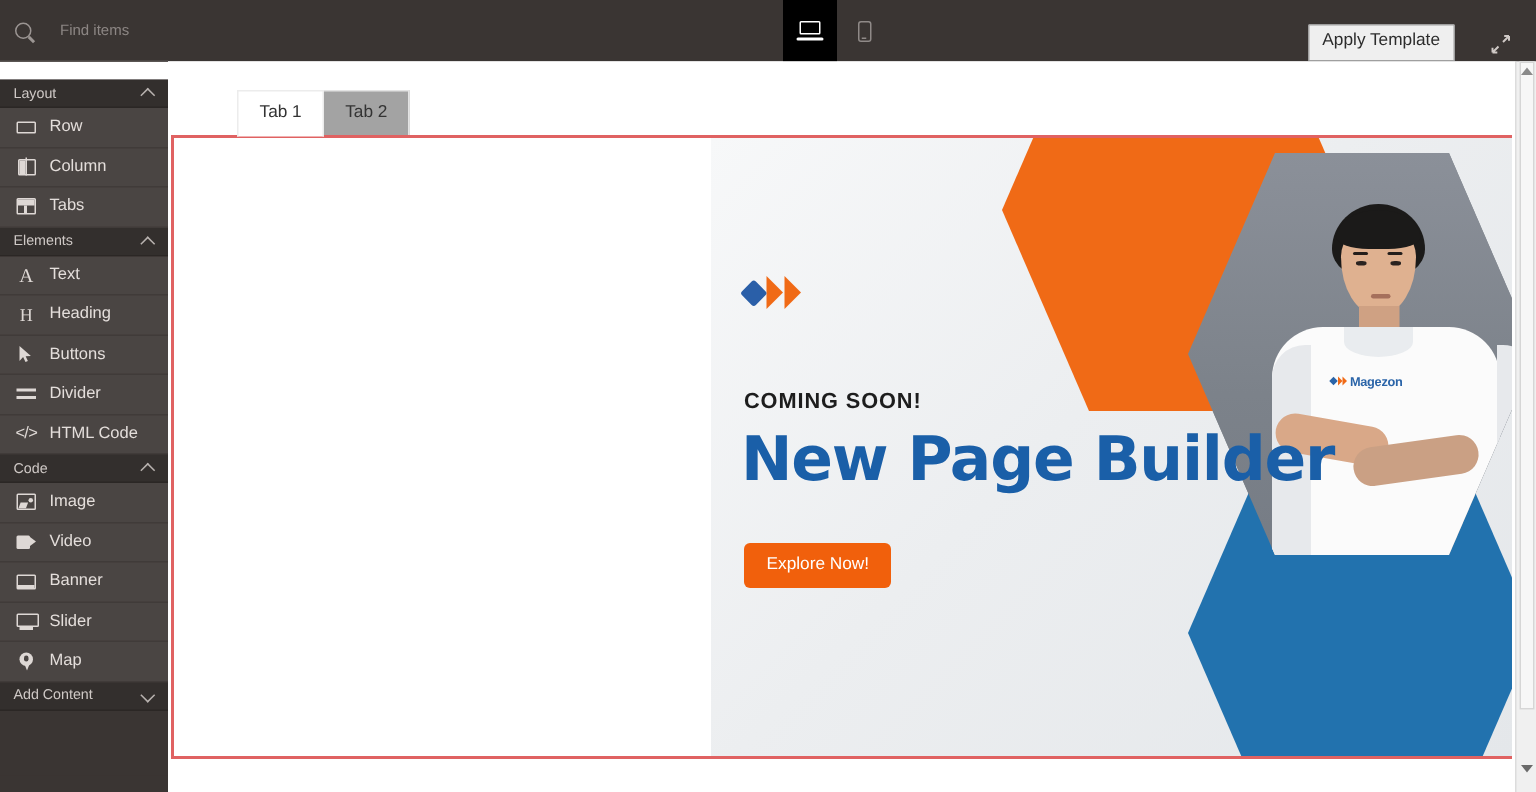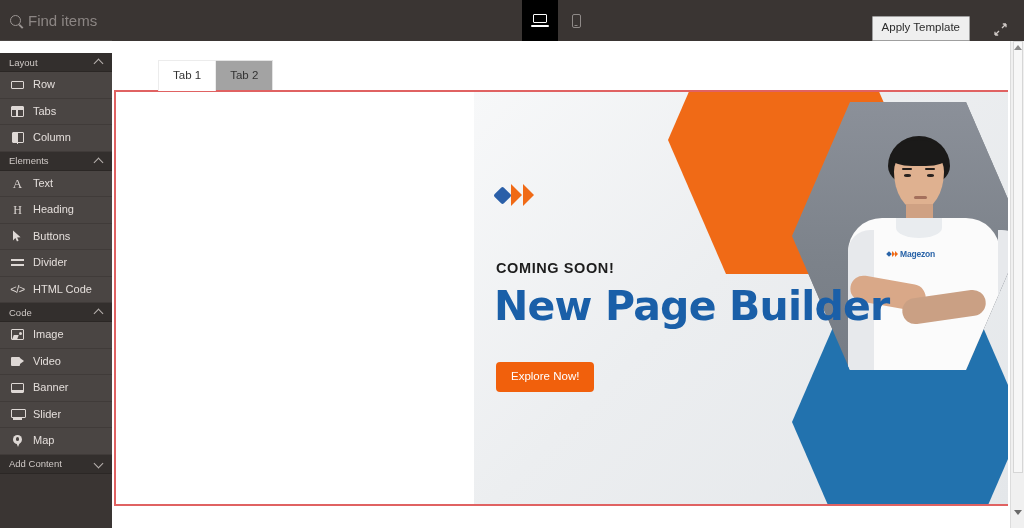--- a/index.html
+++ b/index.html
@@ -39,23 +39,23 @@
   }
   .search-icon::after {
     content: ""; position: absolute;
     width: 1.6px; height: 5px;
     background: #9b9593;
     right: -2px; bottom: -4px;
     transform: rotate(-45deg);
   }
   .search-input {
     background: transparent; border: 0; outline: 0;
-    color: #8c8684; font-size: 15px;
+    color: #8c8684; font-size: 10px;
     font-family: "Liberation Sans", sans-serif;
-    margin-left: 7px; width: 78px;
+    margin-left: 19px; width: 78px;
   }
   .search-input::placeholder { color: #8c8684; }
 
   .topbar-mid {
     flex: 1; display: flex; align-items: stretch;
     position: relative;
   }
   .device-group {
     position: absolute; left: 410px; top: 0;
     display: flex; height: 41px;
@@ -440,31 +440,31 @@
       <span class="chev"></span>
     </div>
     <div class="sb-item">
       <span class="sb-ico">
           <span class="ic-row"></span>
         </span>
       <span class="sb-label">Row</span>
     </div>
     <div class="sb-item">
       <span class="sb-ico">
-          <span class="ic-tabs"></span>
-        </span>
-      <span class="sb-label">Tabs</span>
-    </div>
-    <div class="sb-item">
-      <span class="sb-ico">
           <span class="ic-col">
             <span class="fillb"></span>
           </span>
         </span>
       <span class="sb-label">Column</span>
+    </div>
+    <div class="sb-item">
+      <span class="sb-ico">
+          <span class="ic-tabs"></span>
+        </span>
+      <span class="sb-label">Tabs</span>
     </div>
 
     <div class="sb-section">
       <span>Elements</span>
       <span class="chev"></span>
     </div>
     <div class="sb-item">
       <span class="sb-ico ic-text">A</span>
       <span class="sb-label">Text</span>
     </div>

